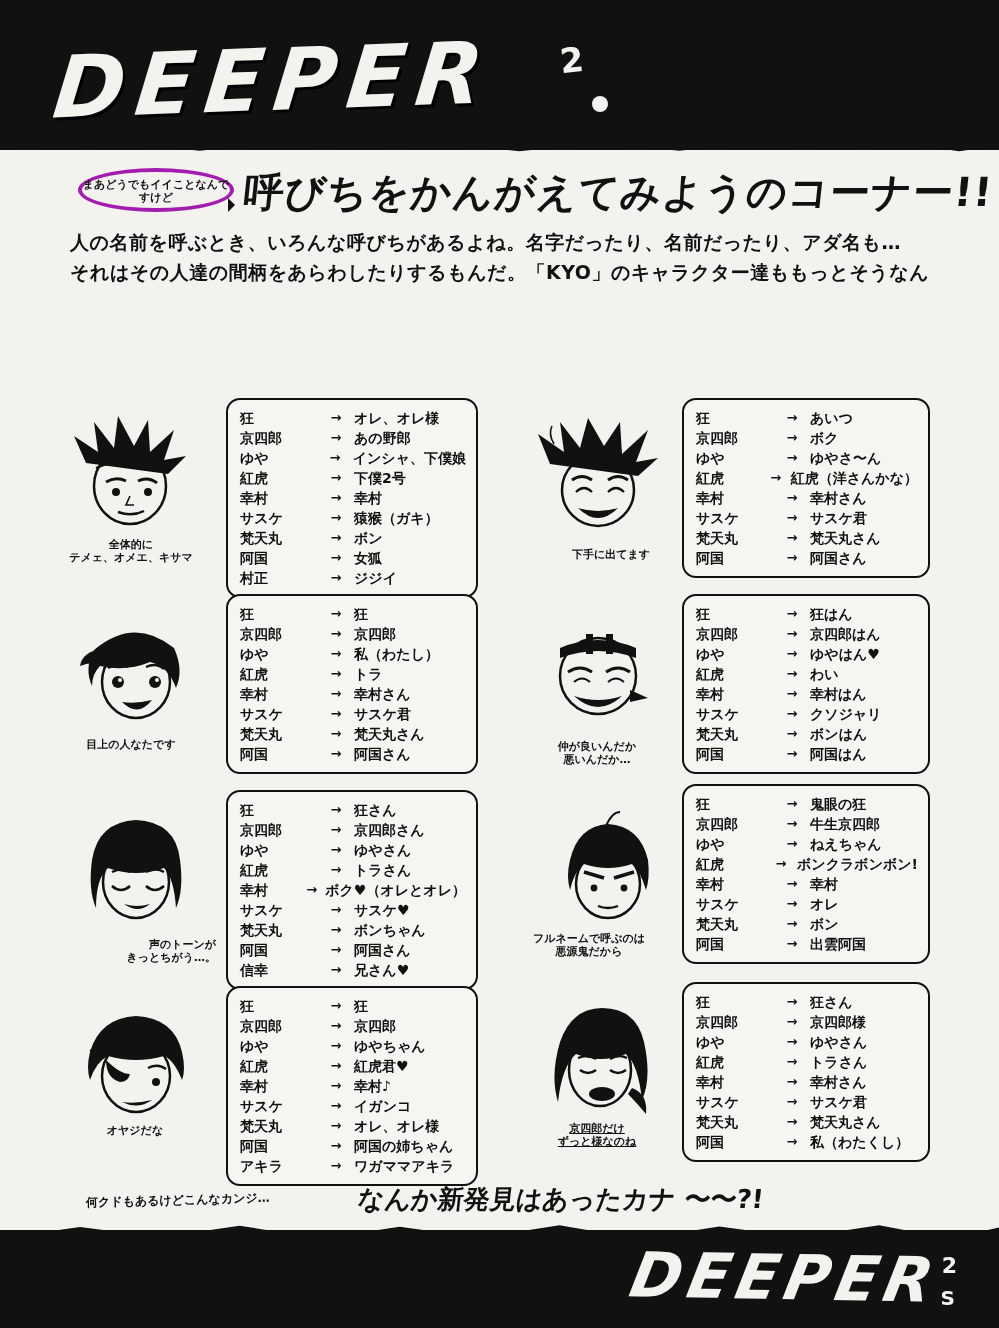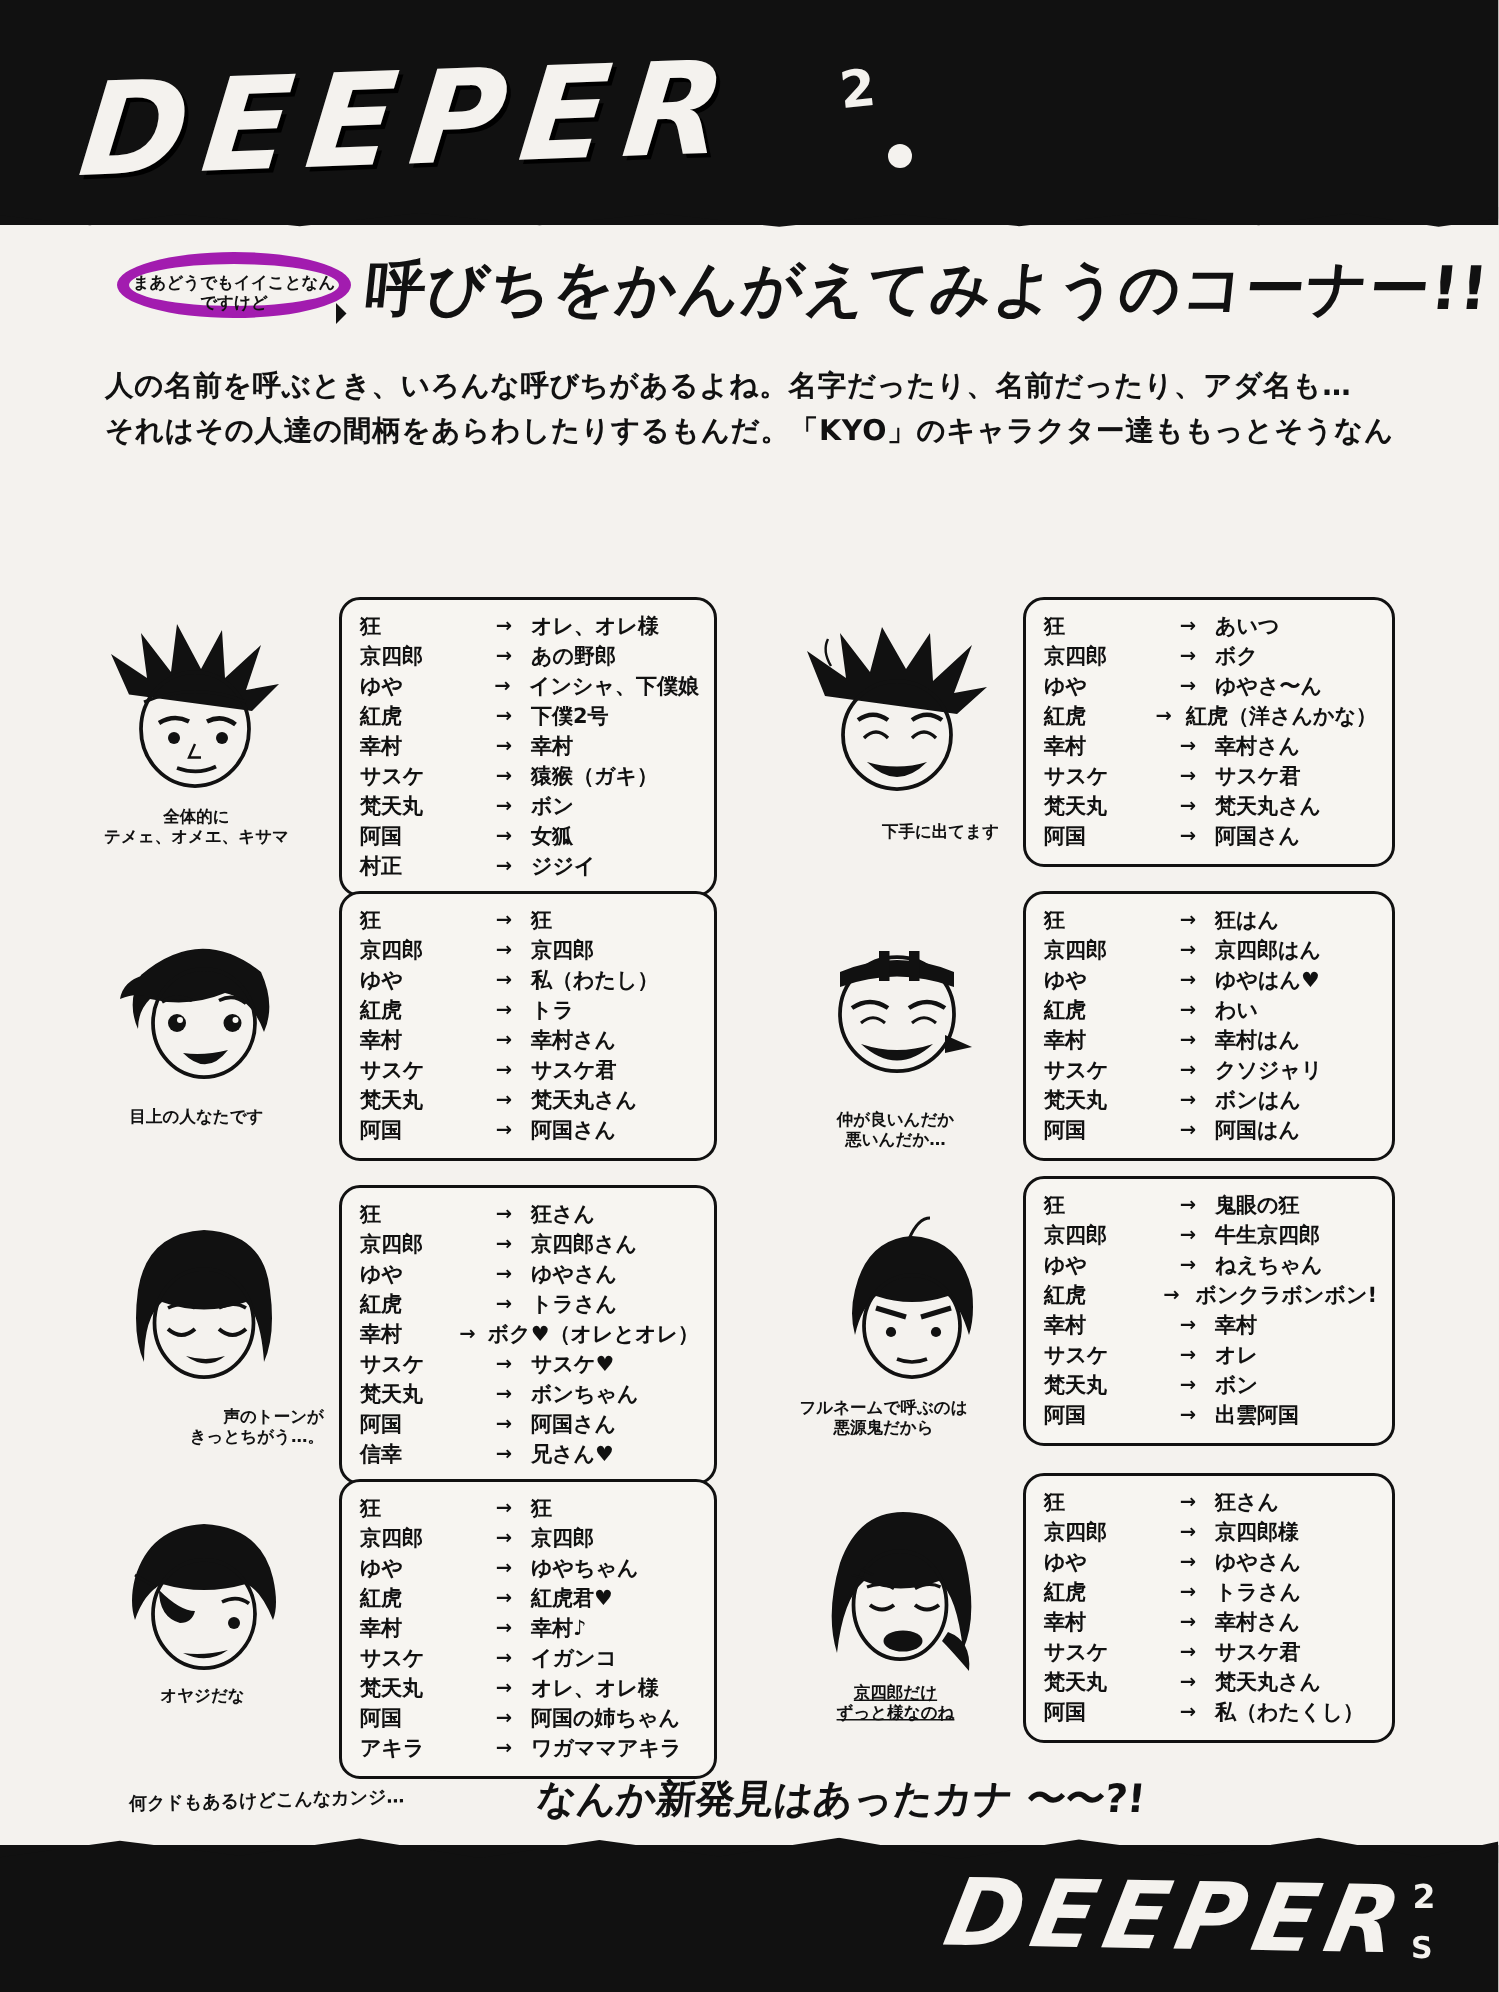--- a/index.html
+++ b/index.html
@@ -38,39 +38,39 @@
     color:#f4f2ee;font-size:34px;font-weight:bold;
     transform:rotate(-6deg);
   }
   .deeper-dot{
     position:absolute;left:592px;top:96px;width:16px;height:16px;border-radius:50%;
     background:#f4f2ee;
   }
   
   .bubble{
     position:absolute;left:78px;top:168px;width:156px;height:44px;
-    border:8px solid #a21caf;border-radius:50%;
+    border:4px solid #a21caf;border-radius:50%;
     font-size:11px;line-height:13px;text-align:center;
     padding-top:6px;box-sizing:border-box;color:#111;
     font-weight:bold;
   }
   .bubble:after{
     content:"";position:absolute;right:-12px;top:26px;
     width:0;height:0;border:7px solid transparent;border-left-color:#111;
   }
   .headline{
     position:absolute;left:244px;top:165px;
     font-size:40px;font-weight:bold;color:#111;
     letter-spacing:1px;
     transform:skewX(-6deg);
     white-space:nowrap;
   }
   
   .intro{
-    position:absolute;left:70px;top:242px;width:870px;
+    position:absolute;left:70px;top:227px;width:870px;
     font-size:19px;line-height:30px;color:#111;font-weight:bold;
     letter-spacing:.5px;
   }
   .intro div{white-space:nowrap;}
   
   .grid{
     position:absolute;left:46px;top:398px;width:920px;height:800px;
   }
   .entry{position:absolute;}
   .face{
@@ -220,21 +220,21 @@
           <path d="M26 52 L14 22 L40 40 L36 10 L56 36 L64 6 L80 34 L96 10 L98 42 L124 18 L112 50 L134 46 L114 64 Z" fill="#111"></path>
           <ellipse cx="74" cy="78" rx="36" ry="36" fill="none" stroke="#111" stroke-width="2.5"></ellipse>
           <path d="M48 68 q10 -7 20 0" stroke="#111" stroke-width="3" fill="none"></path>
           <path d="M84 68 q10 -7 20 0" stroke="#111" stroke-width="3" fill="none"></path>
           <path d="M52 80 q8 -8 16 0" stroke="#111" stroke-width="2.2" fill="none"></path>
           <path d="M84 80 q8 -8 16 0" stroke="#111" stroke-width="2.2" fill="none"></path>
           <path d="M54 96 q20 20 40 0 q-20 6 -40 0z" fill="#111"></path>
           <path d="M30 32 q-6 -10 -2 -18" stroke="#111" stroke-width="1.6" fill="none"></path>
         </svg>
       </div>
-      <div class="face-cap" style="left:496px;top:150px;">
+      <div class="face-cap" style="left:480px;top:150px;">
         <div style="white-space:pre-line;">下手に出てます</div>
       </div>
       <div class="card" style="left:636px;top:0px;width:248px;">
         <div class="row">
             <span class="who">狂</span>
             <span class="arw">→</span>
             <span class="call">あいつ</span>
           </div>
         <div class="row">
             <span class="who">京四郎</span>

